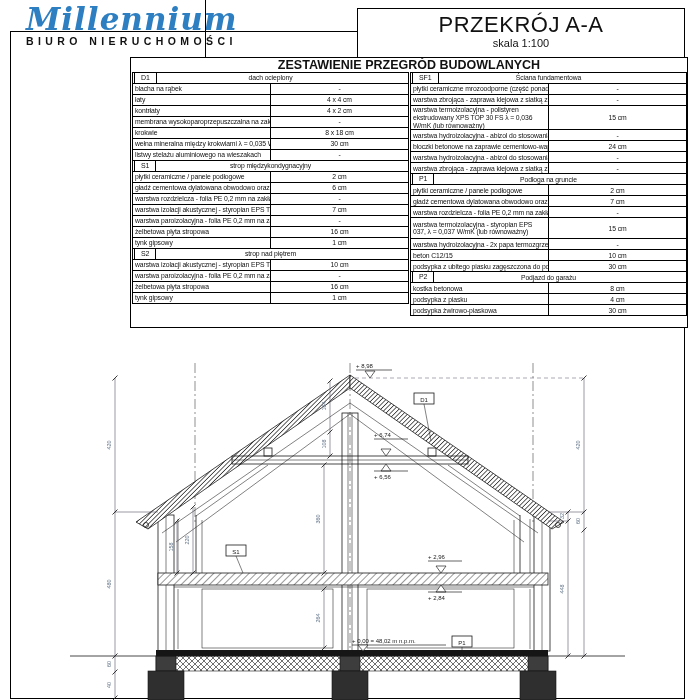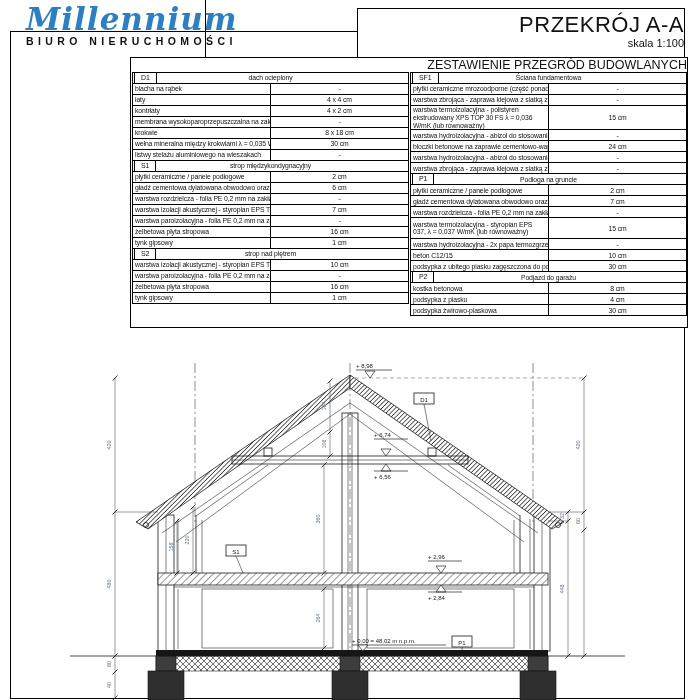--- a/index.html
+++ b/index.html
@@ -5,25 +5,25 @@
   html,body{margin:0;padding:0;background:#fff;}
   .sheet{position:relative;width:690px;height:700px;background:#fff;overflow:hidden;
          font-family:"Liberation Sans",sans-serif;color:#111;}
   .frame{position:absolute;left:10px;top:31px;width:673px;height:666px;border:1px solid #000;}
   .logo{position:absolute;left:26px;top:4px;background:transparent;}
   .logo-script{font-family:"DejaVu Serif",serif;font-style:italic;font-weight:bold;
                font-size:31px;line-height:1;letter-spacing:1px;}
   .logo-sub{font-size:10.5px;font-weight:bold;letter-spacing:4.4px;color:#111;margin-top:0;white-space:nowrap;}
   .logo-divider{position:absolute;left:205px;top:0;width:1px;height:57px;background:#000;}
   .titlebox{position:absolute;left:357px;top:8px;width:326px;height:48px;border:1px solid #000;
-            background:#fff;text-align:right;}
+            background:#fff;text-align:center;}
   .title{font-size:22px;line-height:1.1;margin-top:4px;letter-spacing:.5px;}
   .scale{font-size:11px;}
   .tableblock{position:absolute;left:130px;top:57px;width:556px;height:269px;border:1px solid #000;background:#fff;}
-  .tabletitle{text-align:right;font-weight:normal;font-size:12.5px;line-height:14px;height:14px;}
+  .tabletitle{text-align:center;font-weight:bold;font-size:12.5px;line-height:14px;height:14px;}
   .cols{display:flex;align-items:flex-start;}
   table.spec{border-collapse:collapse;table-layout:fixed;width:277px;margin-left:1px;}
   table.spec + table.spec{margin-left:1px;}
   table.spec td{border:1px solid #000;font-size:6.8px;letter-spacing:-.1px;line-height:1.15;
                 padding:0 2px;height:10px;overflow:hidden;vertical-align:middle;}
   td.name{white-space:nowrap;}
   td.name.tall{white-space:normal;height:20px;}
   td.val{width:50px;text-align:center;white-space:nowrap;}
   td.section-cell{position:relative;text-align:center;font-size:7.5px;height:11px;}
   .code-box{position:absolute;left:1px;top:-1px;bottom:-1px;border:1px solid #000;

